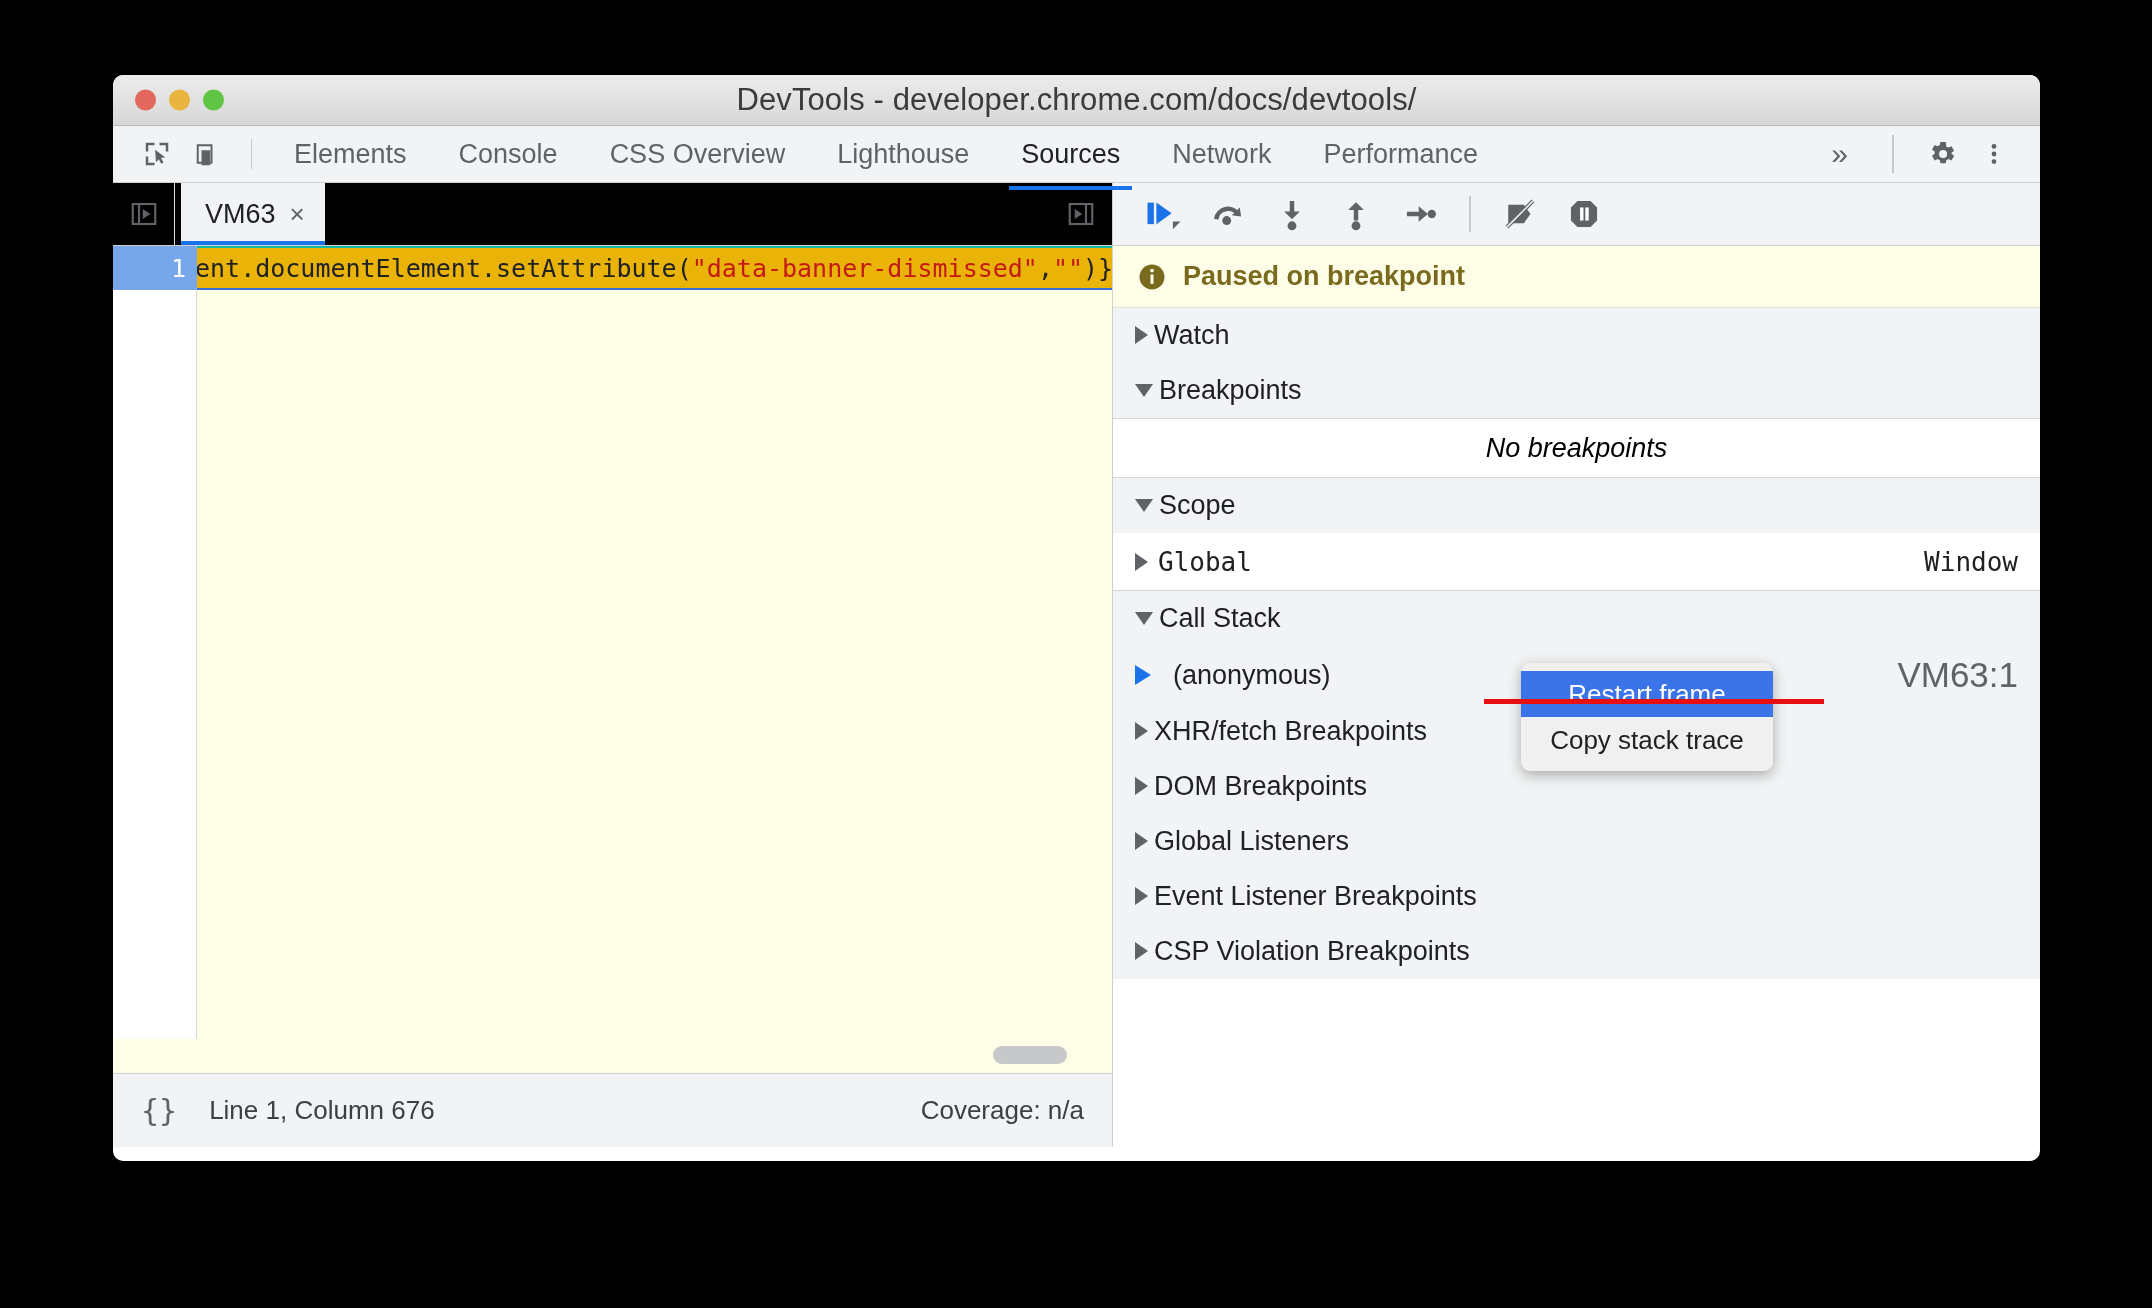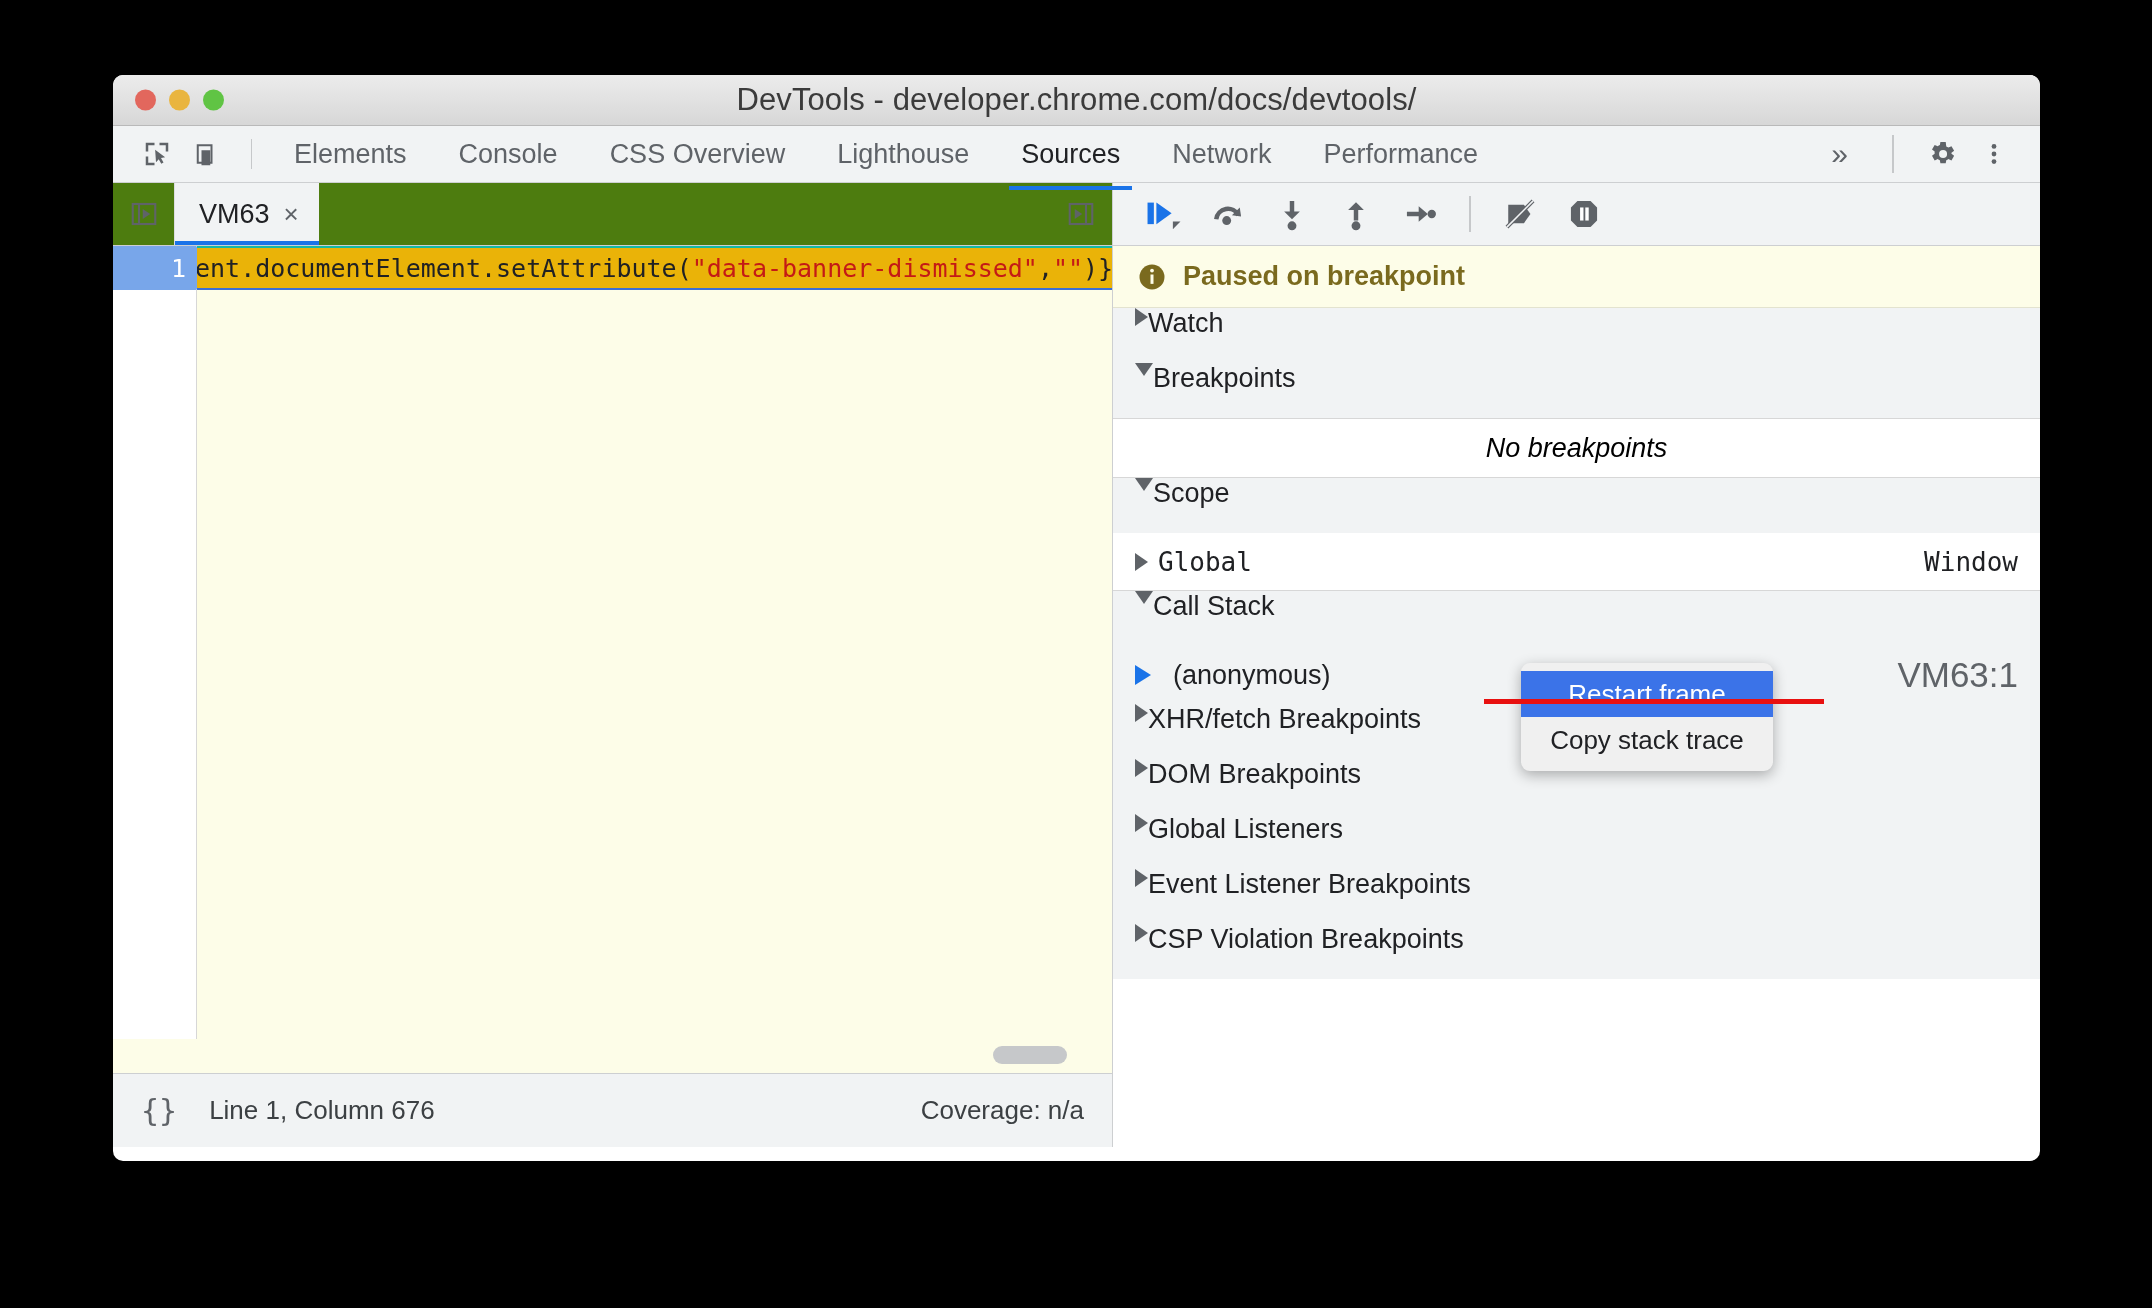--- a/index.html
+++ b/index.html
@@ -68,23 +68,23 @@
   .more-chev { font-size: 30px; color: #5f6368; padding: 0 22px; cursor: pointer; }
   .vsep { width: 2px; height: 38px; background: #c6c8ca; margin: 0 22px; }
 
   
   .body-split { display: flex; height: calc(1086px - 51px - 71px); }
   .left-pane { width: 1000px; display: flex; flex-direction: column; border-right: 1px solid #cdcfd1; }
   .right-pane { flex: 1; display: flex; flex-direction: column; background: #f1f3f4; }
 
   
   .filebar {
-    height: 63px; background: #4d7c0f;
+    height: 63px; background: #000000;
     border-bottom: 1px solid #cdcfd1;
-    display: flex; align-items: stretch;
+    display: flex; align-items: stretch; gap: 6px;
   }
   .filebar .nav-btn {
     width: 62px; display: flex; align-items: center; justify-content: center;
     cursor: pointer; border-right: 1px solid #dcdee0;
   }
   .file-tab {
     display: flex; align-items: center; gap: 14px;
     padding: 0 20px 0 24px;
     font-size: 27px; color: #202124;
     position: relative; cursor: pointer;
@@ -158,21 +158,21 @@
   
   .paused {
     height: 62px; background: #fdfde8; border-bottom: 1px solid #e3e3cf;
     display: flex; align-items: center; gap: 16px; padding-left: 24px;
   }
   .paused-text { font-size: 27px; font-weight: bold; color: #7a6a1e; }
 
   
   .sb-header {
     height: 55px; background: #f1f3f4;
-    display: flex; align-items: flex-start; gap: 0;
+    display: flex; align-items: center; gap: 6px;
     padding-left: 22px; cursor: pointer;
     border-bottom: 1px solid transparent;
     font-size: 27px; color: #202124;
   }
   .tri { width: 0; height: 0; flex: 0 0 auto; }
   .tri.right { border-top: 9px solid transparent; border-bottom: 9px solid transparent; border-left: 13px solid #5f6368; }
   .tri.down { border-left: 9px solid transparent; border-right: 9px solid transparent; border-top: 13px solid #5f6368; }
   .sb-empty {
     background: #fff; border-top: 1px solid #d7d7d7; border-bottom: 1px solid #d7d7d7;
     height: 60px; display: flex; align-items: center; justify-content: center;

